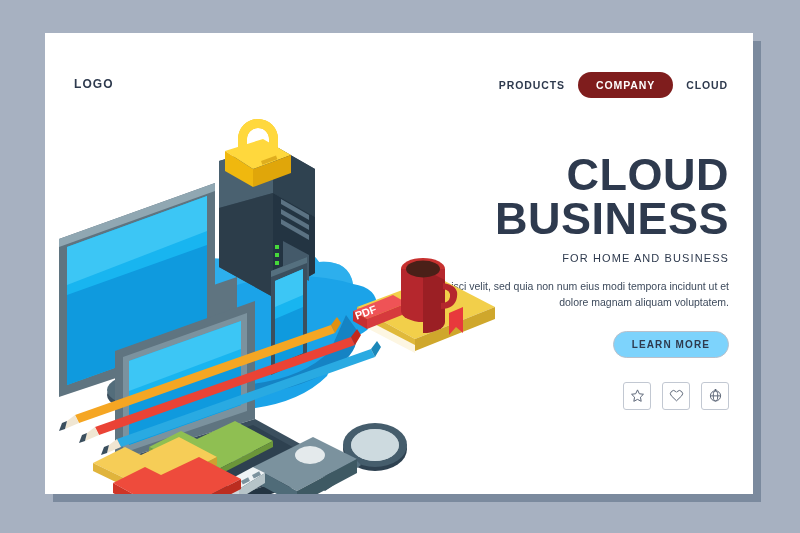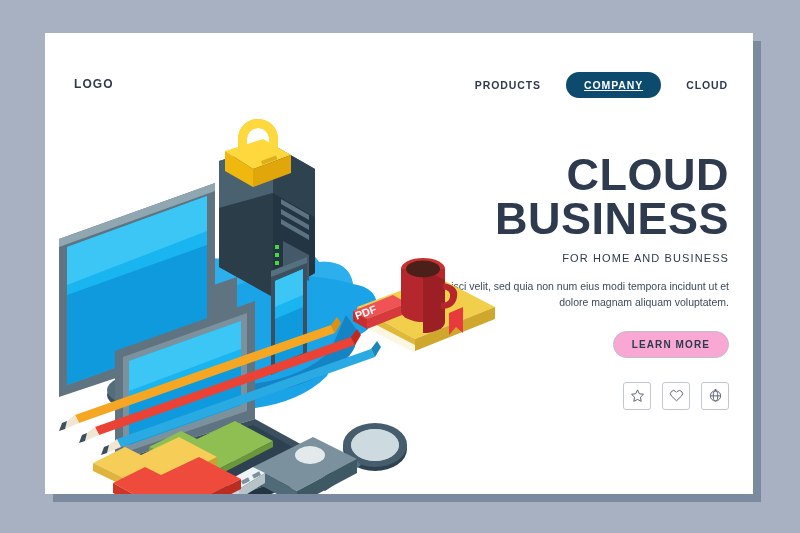--- a/index.html
+++ b/index.html
@@ -20,28 +20,28 @@
     background:#ffffff;overflow:hidden;
   }
 
   
   .logo{
     position:absolute;left:29px;top:44px;
     font-size:12px;font-weight:bold;letter-spacing:1.1px;color:#2e3a4e;
   }
   .nav{
     position:absolute;right:12px;top:39px;
-    display:flex;align-items:center;gap:12px;justify-content:flex-end;
+    display:flex;align-items:center;gap:0px;justify-content:flex-end;
   }
   .nav-item{
     font-size:10.5px;font-weight:bold;letter-spacing:0.9px;color:#2e3a4e;
     padding:7px 13px;white-space:nowrap;
   }
   .nav-item.active{
-    background:#0c4a6e;color:#ffffff;border-radius:20px;padding:7px 18px;text-decoration:underline;
+    background:#7f1d1d;color:#ffffff;border-radius:20px;padding:7px 18px;
   }
 
   
   .hero{
     position:absolute;right:24px;top:120px;width:300px;text-align:right;
   }
   .hero h1{
     margin:0;font-size:45px;line-height:0.98;font-weight:bold;
     letter-spacing:0.5px;color:#2e3a4e;
   }
@@ -49,21 +49,21 @@
     margin-top:11px;font-size:11px;font-weight:normal;
     letter-spacing:1.1px;color:#2e3a4e;
   }
   .hero .body{
     margin-top:14px;font-size:10.5px;line-height:1.55;color:#3d4a5c;
   }
   .btn{
     display:inline-block;margin-top:20px;
     border:1px solid #b9c0cb;border-radius:20px;
     padding:7px 18px;font-size:10px;font-weight:bold;letter-spacing:1.1px;
-    color:#2e3a4e;background:#f9a8d4;
+    color:#2e3a4e;background:#7dd3fc;
   }
   .icons{
     margin-top:24px;display:flex;justify-content:flex-end;gap:11px;
   }
   .icon-box{
     width:26px;height:26px;border:1px solid #c2c8d2;border-radius:3px;
     display:flex;align-items:center;justify-content:center;background:#fff;
   }
 
   

